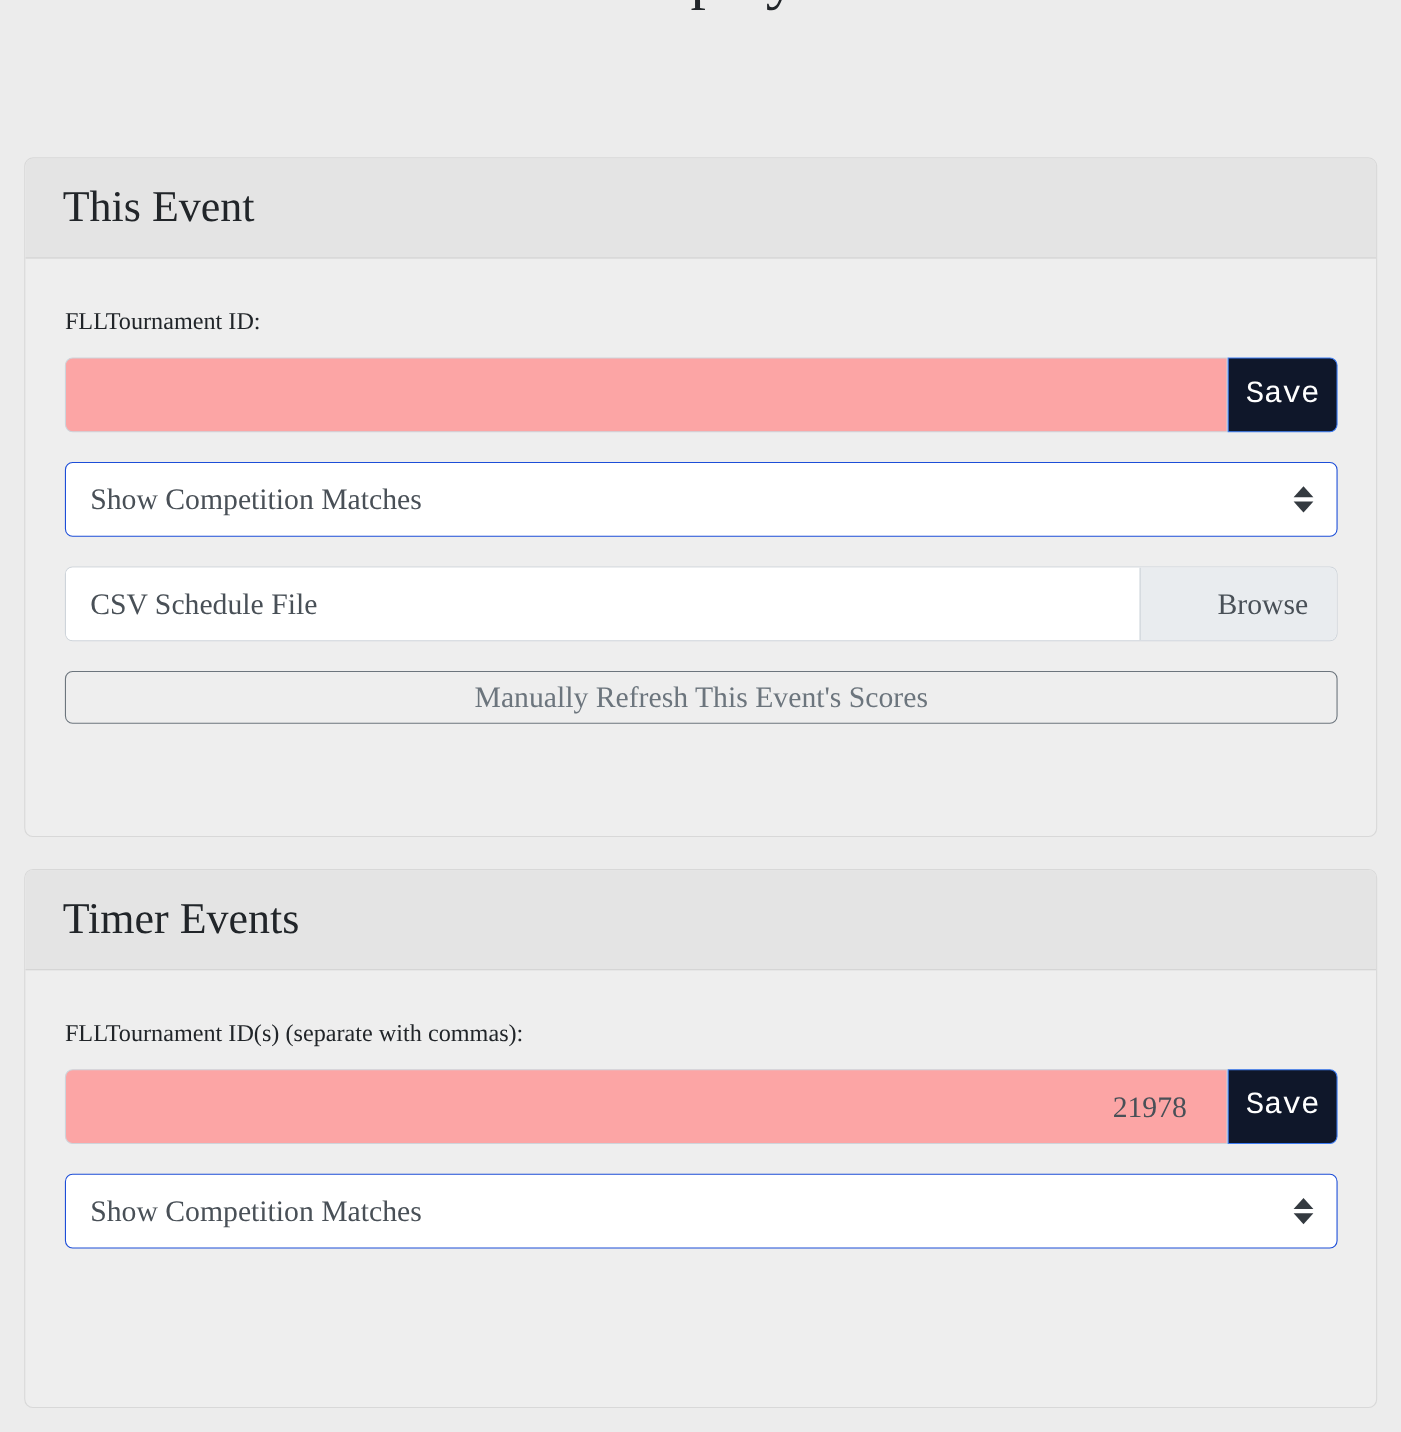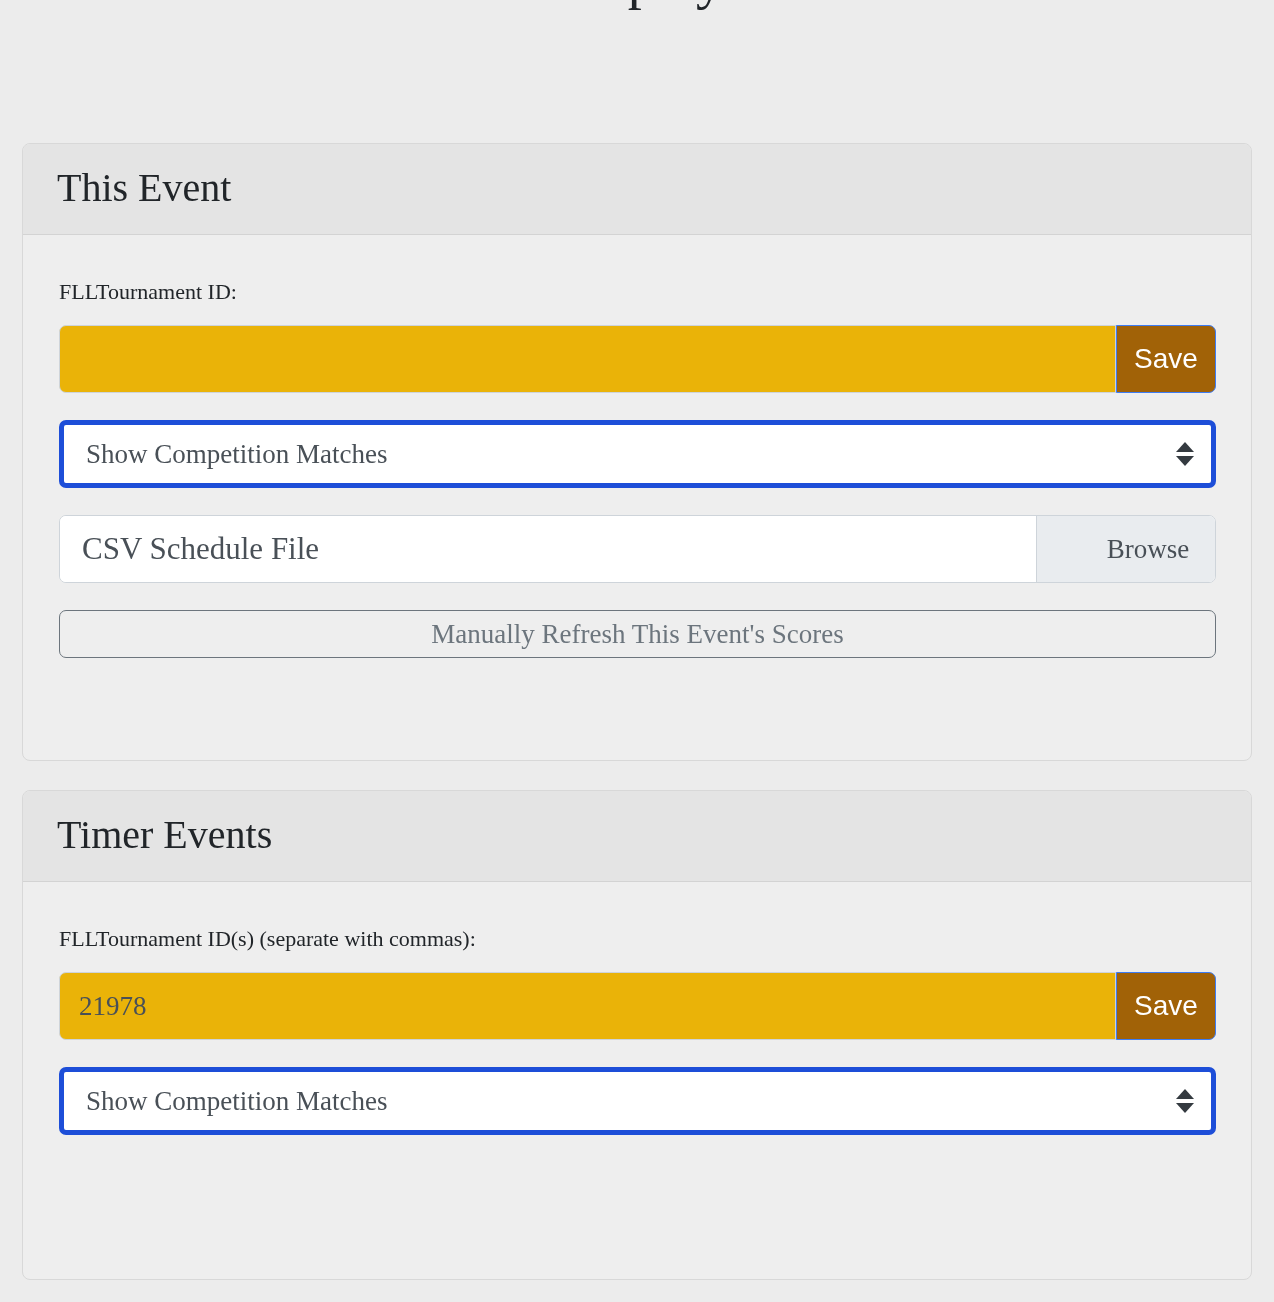--- a/index.html
+++ b/index.html
@@ -121,60 +121,61 @@
     display: flex;
     align-items: stretch;
     width: 1157px;
     height: 68px;
     margin-bottom: 27px;
     border-radius: 7px;
   }
   .form-control {
     flex: 1 1 auto;
     min-width: 0;
-    background: #eab308;
+    background: #fca5a5;
     border: 1px solid #ced4da;
     border-radius: 7px 0 0 7px;
     font-family: "Liberation Serif", "DejaVu Serif", serif;
     font-size: 27px;
     line-height: 34px;
     color: #495057;
-    padding: 0 19px;
+    padding: 0 36px;
     box-sizing: border-box;
     outline: none;
+    text-align: right;
   }
   .form-control::placeholder { color: #6c757d; opacity: 1; }
 
   .btn-save {
     flex: 0 0 auto;
     width: 100px;
-    background: #a16207;
+    background: #0f172a;
     color: #ffffff;
     border: 1px solid #3d7cf4;
     border-radius: 0 7px 7px 0;
-    font-family: Liberation Sans, sans-serif;
+    font-family: Liberation Mono, monospace;
     font-size: 28px;
     line-height: 34px;
     cursor: pointer;
     padding: 0;
   }
 
   
   .select-wrap {
     position: relative;
     width: 1157px;
     height: 68px;
     margin-bottom: 27px;
   }
   .form-select {
     width: 100%;
     height: 100%;
     box-sizing: border-box;
     background: #ffffff;
-    border: 5px solid #1d4ed8;
+    border: 1px solid #1d4ed8;
     border-radius: 7px;
     font-family: "Liberation Serif", "DejaVu Serif", serif;
     font-size: 27px;
     line-height: 34px;
     color: #495057;
     padding: 0 52px 0 22px;
     appearance: none;
     -webkit-appearance: none;
     -moz-appearance: none;
     outline: none;
@@ -214,21 +215,21 @@
     border-radius: 7px;
     background: #ffffff;
     overflow: hidden;
     box-sizing: border-box;
   }
   .file-text {
     flex: 1 1 auto;
     display: flex;
     align-items: center;
     padding: 0 22px;
-    font-size: 31px;
+    font-size: 27px;
     line-height: 34px;
     color: #495057;
     background: #ffffff;
   }
   .file-browse {
     flex: 0 0 auto;
     display: flex;
     align-items: center;
     justify-content: center;
     width: 134px;

